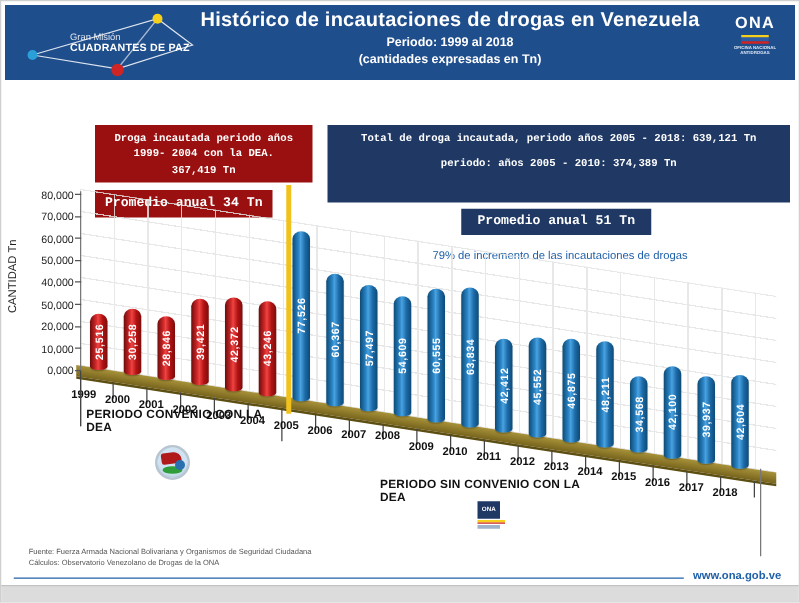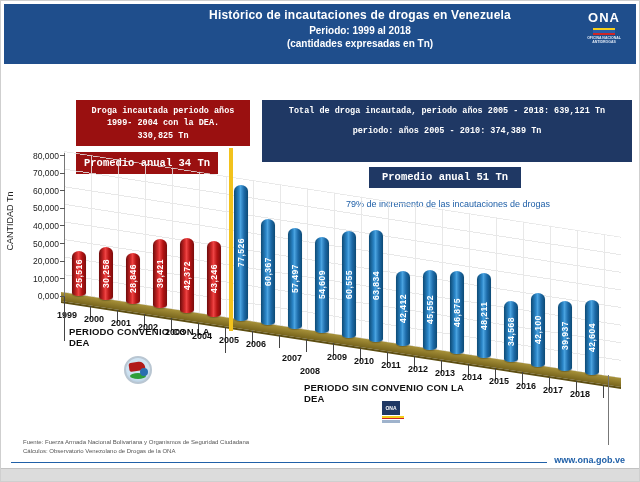--- a/index.html
+++ b/index.html
@@ -3,21 +3,21 @@
 <meta charset="utf-8">
 <style>
   html,body{margin:0;padding:0;width:640px;height:482px;background:#fff;overflow:hidden;
     font-family:"Liberation Sans",sans-serif;}
   .frame{position:absolute;inset:0;background:#fff;border:1px solid #cfcfcf;}
   .bottom-stripe{position:absolute;left:0;right:0;bottom:0;height:12px;background:#dcdcdc;border-top:1px solid #c2c2c2;}
 
   
   .header{position:absolute;left:3px;top:3px;right:3px;height:60px;background:#1f4e8c;}
   .hdr-title{position:absolute;left:150px;right:70px;top:4px;text-align:center;color:#fff;}
-  .hdr-title .t1{font-size:12px;font-weight:bold;letter-spacing:.2px;}
+  .hdr-title .t1{font-size:16px;font-weight:bold;letter-spacing:.2px;}
   .hdr-title .t2{font-size:10px;font-weight:bold;margin-top:3px;}
   .hdr-title .t3{font-size:10px;font-weight:bold;margin-top:2px;}
   .logo-left{position:absolute;left:10px;top:2px;width:150px;height:56px;}
   .logo-left svg{position:absolute;left:0;top:0;}
   .logo-text{position:absolute;left:42px;top:20px;color:#fff;line-height:1.05;}
   .logo-text .l1{font-size:7.5px;opacity:.85;}
   .logo-text .l2{font-size:8.5px;font-weight:bold;letter-spacing:.2px;}
   .logo-ona{position:absolute;right:8px;top:6px;width:48px;height:48px;text-align:center;}
   .logo-ona .ona-name{color:#fff;font-weight:bold;font-size:13px;letter-spacing:1px;}
   .ona-flag{width:22px;height:7px;margin:3px auto 1px;display:flex;flex-direction:column;}
@@ -82,41 +82,54 @@
   .src{position:absolute;left:22px;top:437px;font-size:6px;color:#555;line-height:1.5;}
   .rule{position:absolute;left:10px;top:461px;width:536px;height:1px;background:#2060a8;}
   .website{position:absolute;right:14px;top:454px;font-size:9px;color:#2060a8;font-weight:bold;}
 </style>
 </head>
 <body>
 
 <div class="frame">
 
   <div class="header">
+    <div class="logo-left">
+      <svg width="150" height="56" viewBox="0 0 150 56">
+        <polyline points="12,38 112,9 140,30 80,49 12,38" fill="none" stroke="#ffffff" stroke-width="1" opacity=".85"></polyline>
+        <line x1="112" y1="9" x2="80" y2="49" stroke="#ffffff" stroke-width="1" opacity=".6"></line>
+        <circle cx="112" cy="9" r="4" fill="#f5cf1b"></circle>
+        <circle cx="12" cy="38" r="4" fill="#2a9fd8"></circle>
+        <circle cx="80" cy="50" r="5" fill="#cf2525"></circle>
+      </svg>
+      <div class="logo-text">
+        <div class="l1">Gran Misión</div>
+        <div class="l2">CUADRANTES DE PAZ</div>
+      </div>
+    </div>
     <div class="hdr-title">
       <div class="t1">Histórico de incautaciones de drogas en Venezuela</div>
       <div class="t2">Periodo: 1999 al 2018</div>
       <div class="t3">(cantidades expresadas en Tn)</div>
     </div>
     <div class="logo-ona">
       <div class="ona-name">ONA</div>
       <div class="ona-flag">
           <i class="y"></i>
           <i class="b"></i>
           <i class="r"></i>
         </div>
       <div class="ona-cap">OFICINA NACIONAL</div>
       <div class="ona-cap">ANTIDROGAS</div>
     </div>
   </div>
 
   <div class="box box-red1">
     <div>Droga incautada periodo años</div>
     <div>1999- 2004 con la DEA.</div>
-    <div>330,825 Tn</div>
+    <div>367,419 Tn</div>
   </div>
   <div class="box box-red2">Promedio anual 34 Tn</div>
   <div class="box box-blue1">
     <div>Total de droga incautada, periodo años 2005 - 2018:  639,121 Tn</div>
     <div class="gap"></div>
     <div>periodo: años 2005 - 2010: 374,389 Tn</div>
   </div>
   <div class="box box-blue2">Promedio anual  51 Tn</div>
   <div class="note-79">79% de incremento de las incautaciones de drogas</div>
 
@@ -181,26 +194,26 @@
       <div class="year-label" style="left: 209px; top: 333.9px;">2005</div>
       <div class="xtick" style="left: 251px; top: 329.9px; height: 13px;"></div>
       <div class="bar blue" style="left: 260px; top: 218.05px; height: 106px;">
         <div class="val">60,367</div>
       </div>
       <div class="year-label" style="left: 236px; top: 338.05px;">2006</div>
       <div class="xtick" style="left: 278px; top: 334.05px; height: 13px;"></div>
       <div class="bar blue" style="left: 287px; top: 227.2px; height: 101px;">
         <div class="val">57,497</div>
       </div>
-      <div class="year-label" style="left: 263px; top: 352px; text-align: right;">2007</div>
+      <div class="year-label" style="left: 263px; top: 341px;">2007</div>
       <div class="xtick" style="left: 305px; top: 338.2px; height: 13px;"></div>
       <div class="bar blue" style="left: 314px; top: 236.35px; height: 96px;">
         <div class="val">54,609</div>
       </div>
-      <div class="year-label" style="left: 290px; top: 365px;">2008</div>
+      <div class="year-label" style="left: 290px; top: 342px;">2008</div>
       <div class="xtick" style="left: 332px; top: 342.35px; height: 13px;"></div>
       <div class="bar blue" style="left: 341px; top: 229.5px; height: 107px;">
         <div class="val">60,555</div>
       </div>
       <div class="year-label" style="left: 317px; top: 350.5px;">2009</div>
       <div class="xtick" style="left: 359px; top: 346.5px; height: 13px;"></div>
       <div class="bar blue" style="left: 368px; top: 228.65px; height: 112px;">
         <div class="val">63,834</div>
       </div>
       <div class="year-label" style="left: 344px; top: 354.65px; text-align: center;">2010</div>

